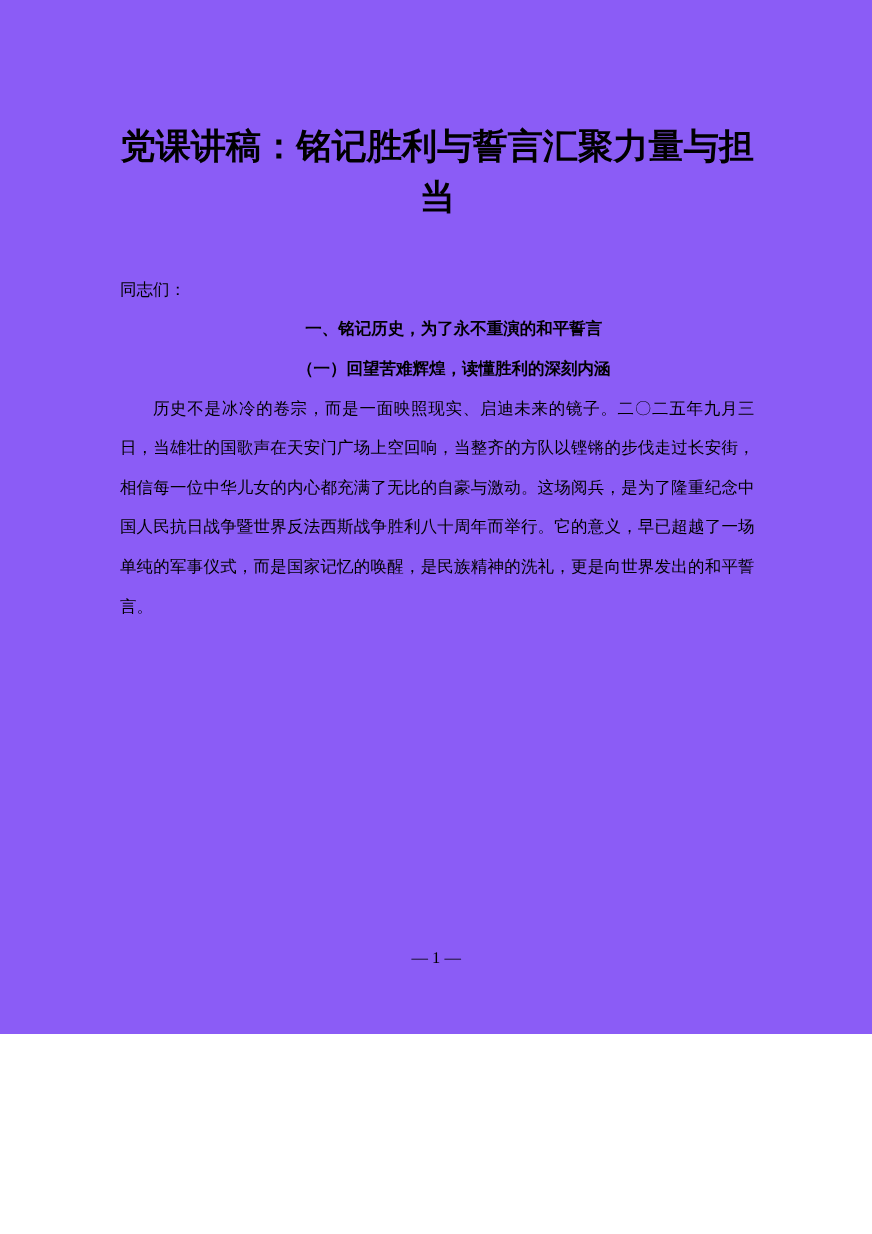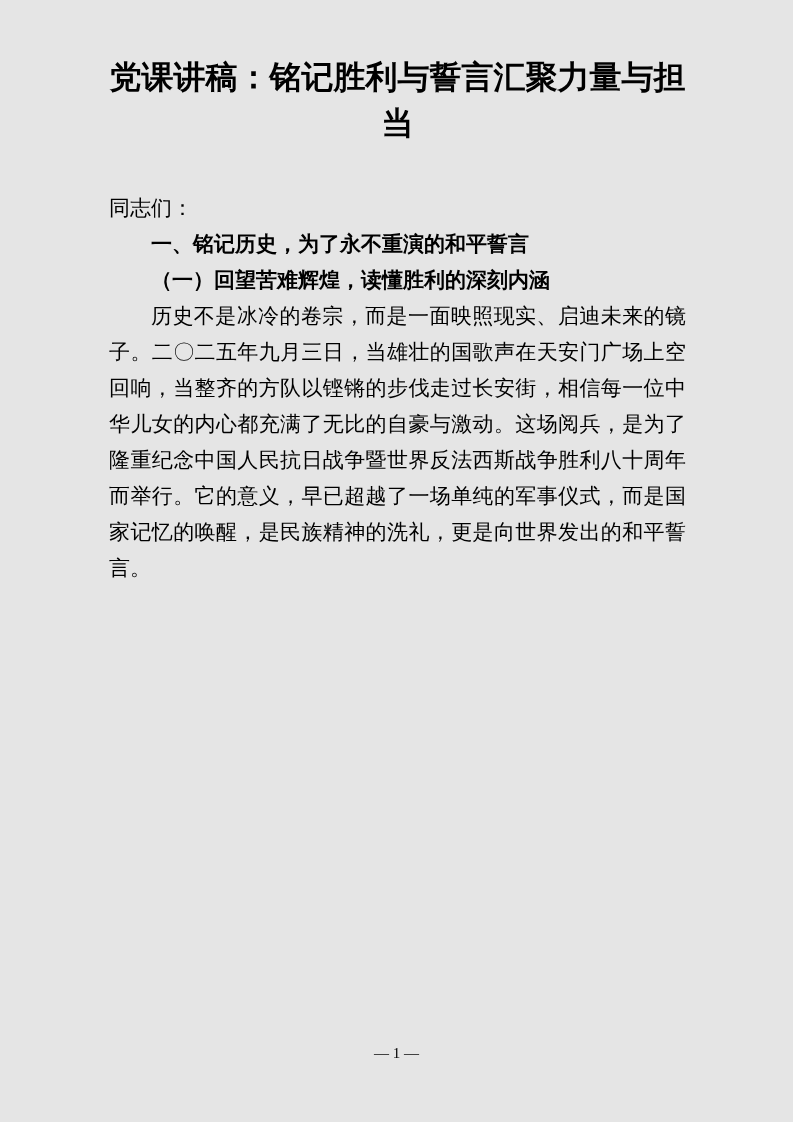--- a/index.html
+++ b/index.html
@@ -9,50 +9,50 @@
   }
   body {
     width: 793px;
     height: 1122px;
     font-family: "Liberation Serif", "DejaVu Serif", serif;
     color: #000000;
   }
   .page {
     position: relative;
     width: 793px;
-    height: 1122px;
+    height: 940px;
     box-sizing: border-box;
-    padding: 54px 107px 0 109px;
-    background: #e5e5e5;
+    padding: 110px 107px 0 109px;
+    background: #8b5cf6;
     overflow: hidden;
   }
   .doc-title {
     margin: 0 0 44px 0;
     font-family: "Liberation Sans", "DejaVu Sans", sans-serif;
     font-weight: bold;
     font-size: 32px;
     line-height: 46px;
     text-align: center;
     color: #000000;
   }
   .para {
     margin: 0;
-    font-size: 21px;
+    font-size: 15px;
     line-height: 36px;
     text-align: justify;
     word-break: break-all;
   }
   .para.indent {
     text-indent: 2em;
   }
   .para.heading {
     font-family: "Liberation Sans", "DejaVu Sans", sans-serif;
     font-weight: bold;
     text-indent: 2em;
-    text-align: left;
+    text-align: center;
   }
   .page-footer {
     position: absolute;
     bottom: 60px;
     left: 0;
     width: 100%;
     text-align: center;
     font-size: 15px;
     line-height: 18px;
     color: #000000;

